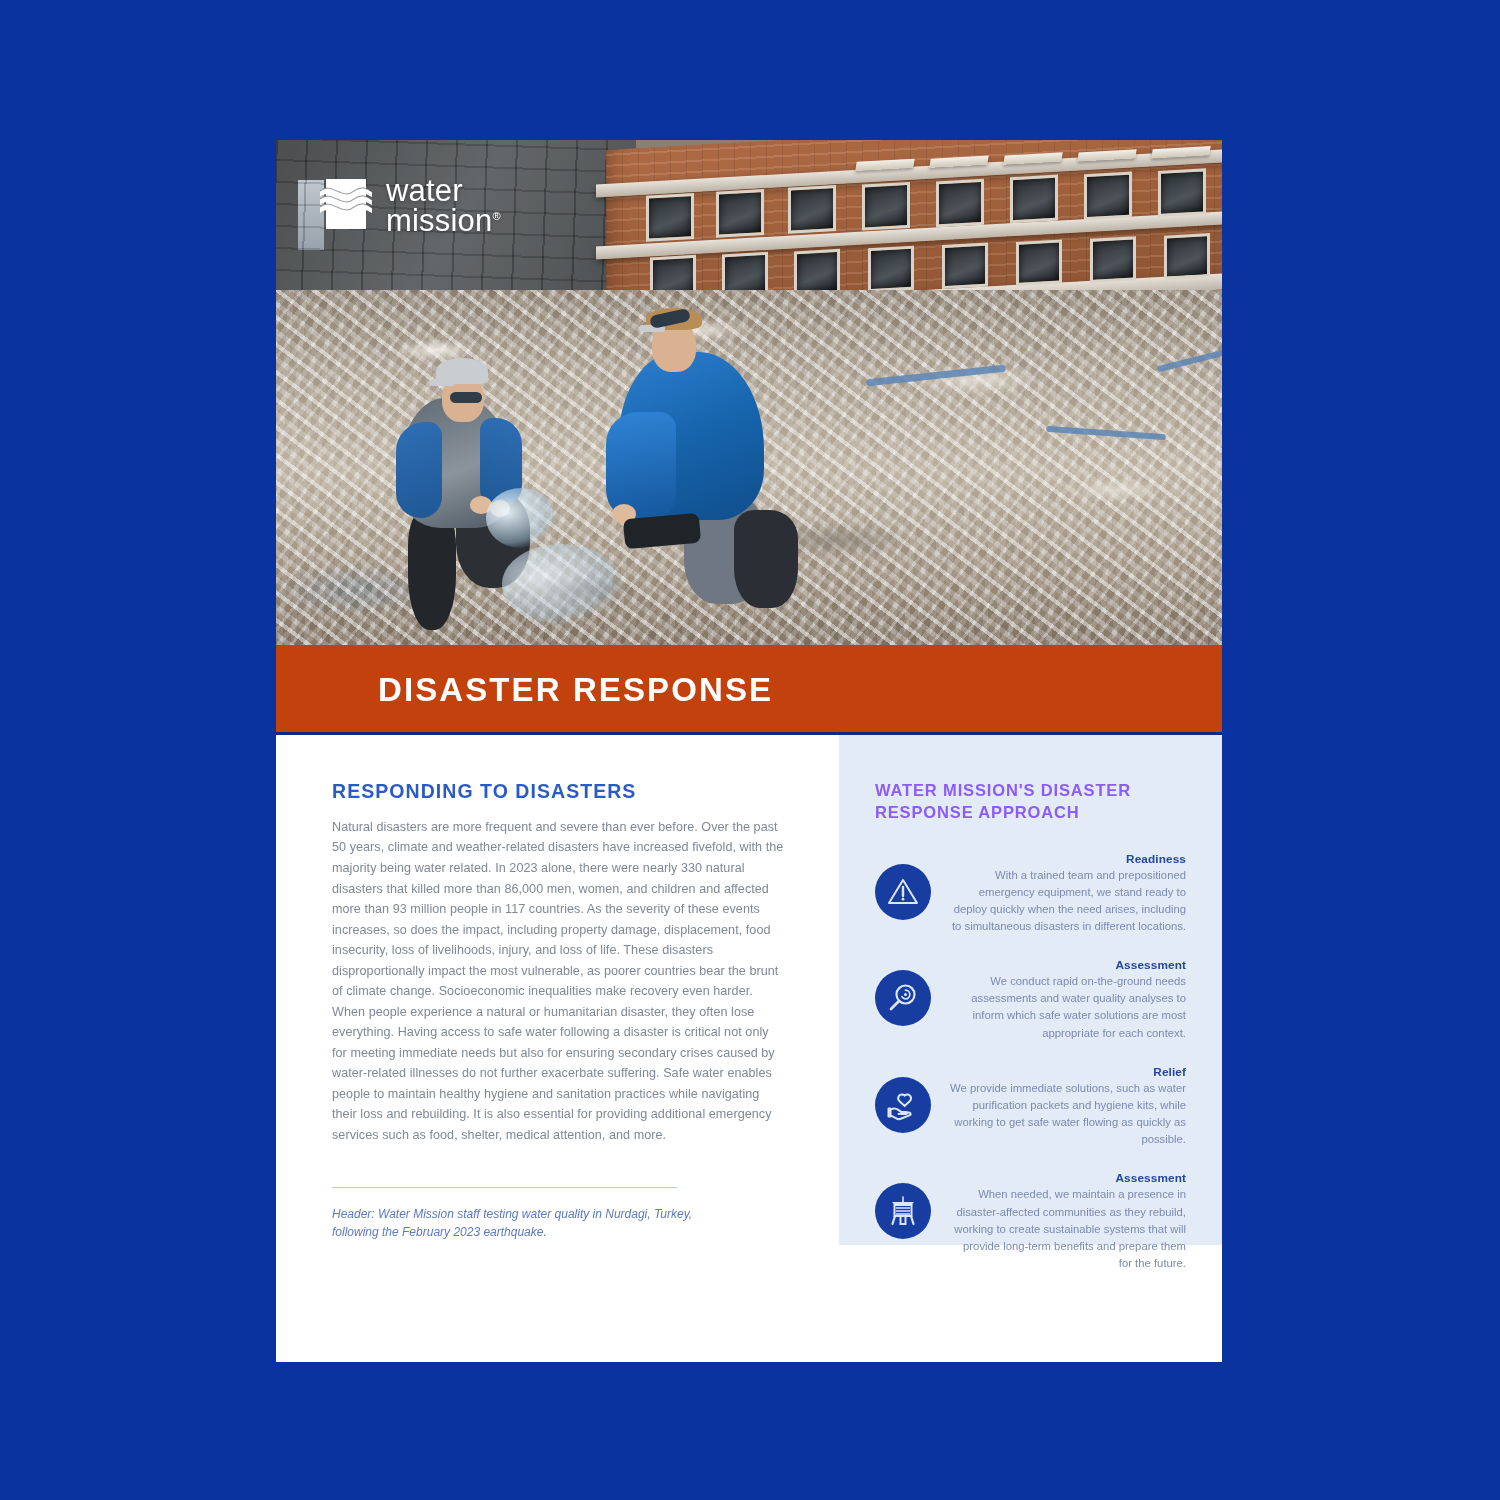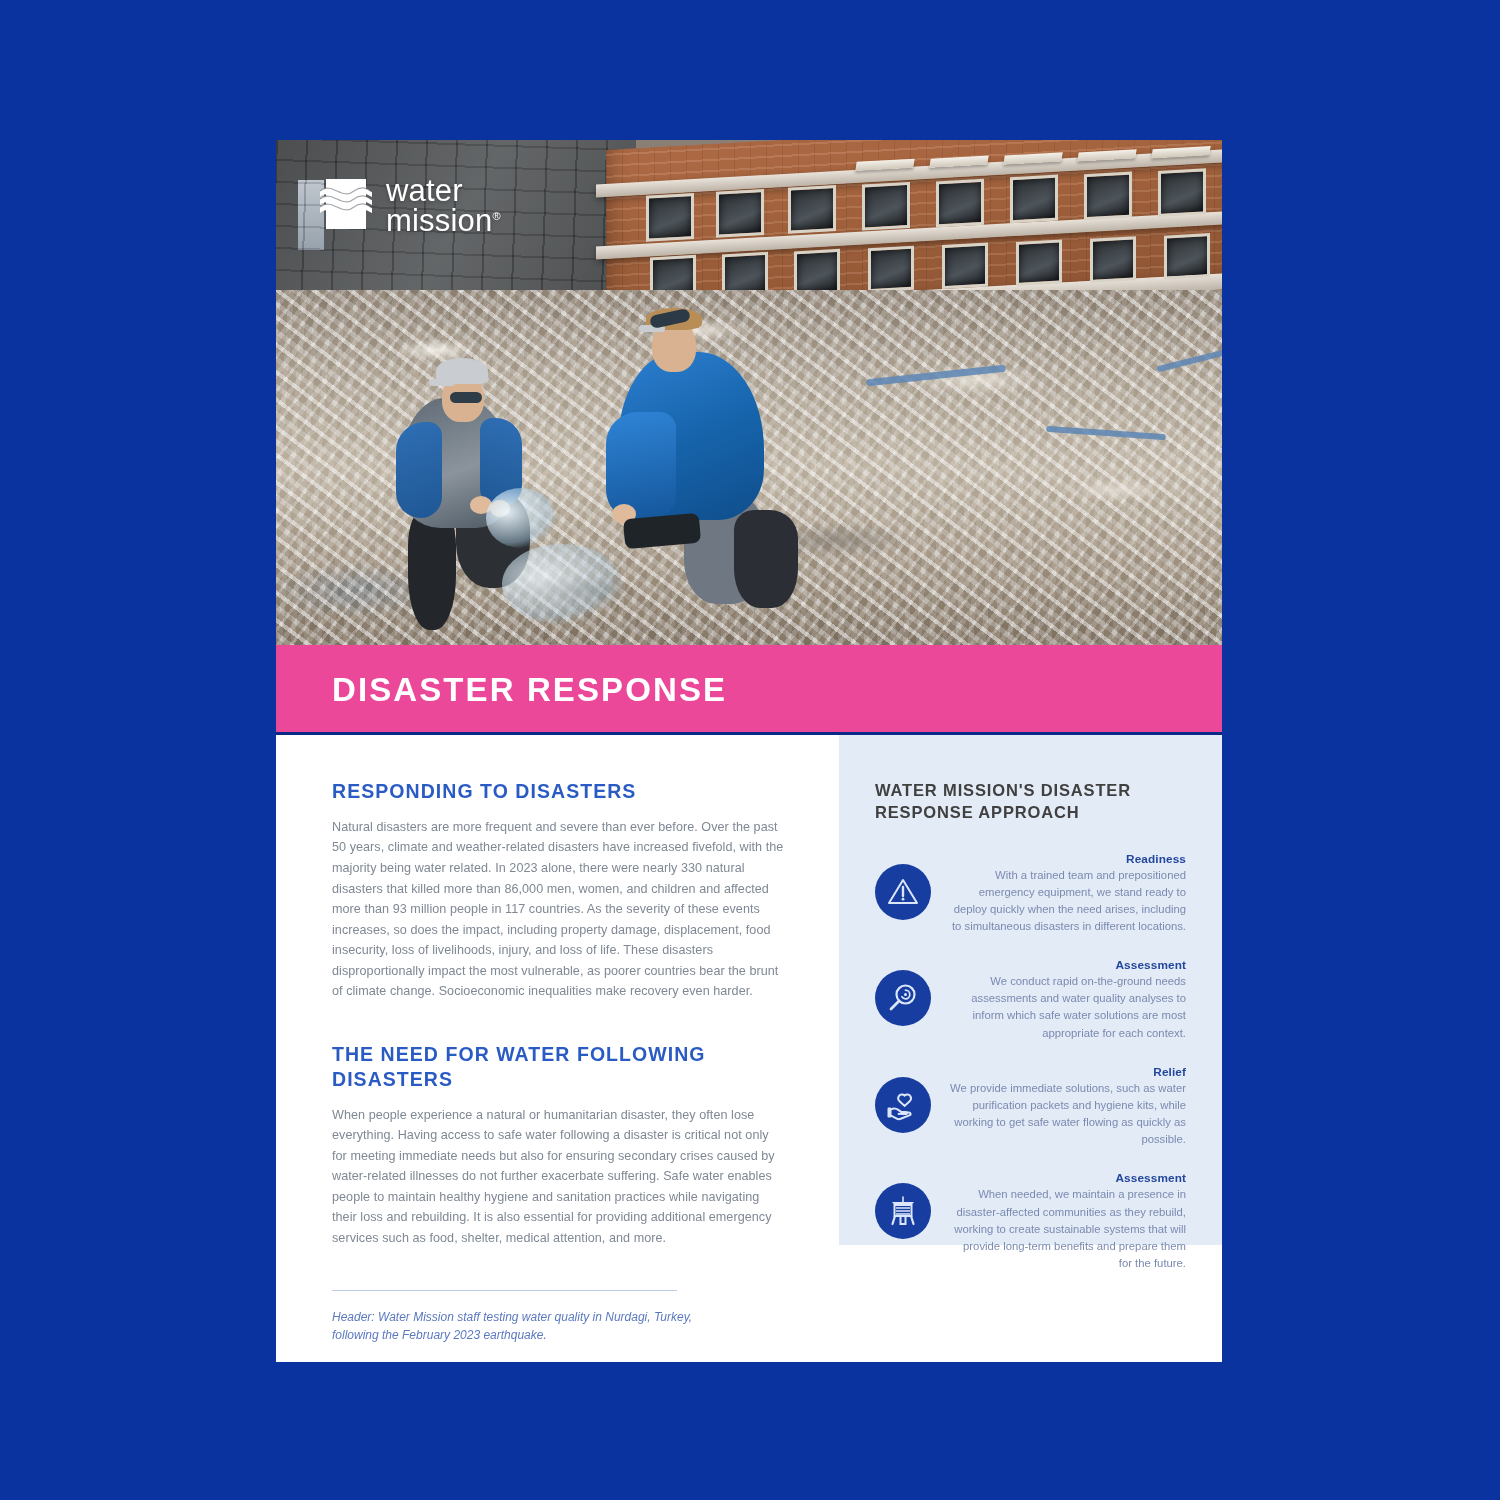--- a/index.html
+++ b/index.html
@@ -207,23 +207,24 @@
   .logo-words .reg {
     font-size: 11px;
     vertical-align: super;
   }
 
   
   .titlebar {
     position: relative;
     width: 946px;
     height: 90px;
-    background: #ec4899;
+    background: #c2410c;
     display: flex;
     align-items: center;
+    padding-left: 46px;
   }
   .titlebar h1 {
     margin: 0;
     padding-left: 56px;
     color: #ffffff;
     font-size: 33px;
     font-weight: 700;
     letter-spacing: 2.1px;
   }
   .titlebar::after {
@@ -280,21 +281,21 @@
     margin-top: 17px;
     color: #5b79c0;
     font-size: 12px;
     font-style: italic;
     line-height: 1.5;
     max-width: 380px;
   }
 
   h2.aside {
     margin: 0 0 26px 0;
-    color: #404040;
+    color: #8b5cf6;
     font-size: 16.5px;
     font-weight: 700;
     letter-spacing: .85px;
     line-height: 1.35;
   }
 
   .approach-item {
     display: flex;
     align-items: flex-start;
     gap: 17px;
@@ -430,21 +431,20 @@
   <div class="titlebar">
     <h1>DISASTER RESPONSE</h1>
   </div>
 
   <div class="body">
 
     <div class="col-left">
       <h2 class="section">RESPONDING TO DISASTERS</h2>
       <p class="body-copy">Natural disasters are more frequent and severe than ever before. Over the past 50 years, climate and weather-related disasters have increased fivefold, with the majority being water related. In 2023 alone, there were nearly 330 natural disasters that killed more than 86,000 men, women, and children and affected more than 93 million people in 117 countries. As the severity of these events increases, so does the impact, including property damage, displacement, food insecurity, loss of livelihoods, injury, and loss of life. These disasters disproportionally impact the most vulnerable, as poorer countries bear the brunt of climate change. Socioeconomic inequalities make recovery even harder.</p>
 
-      <h2 class="section second">THE NEED FOR WATER FOLLOWING DISASTERS</h2>
       <p class="body-copy">When people experience a natural or humanitarian disaster, they often lose everything. Having access to safe water following a disaster is critical not only for meeting immediate needs but also for ensuring secondary crises caused by water-related illnesses do not further exacerbate suffering. Safe water enables people to maintain healthy hygiene and sanitation practices while navigating their loss and rebuilding. It is also essential for providing additional emergency services such as food, shelter, medical attention, and more.</p>
 
       <div class="rule"></div>
       <p class="caption">Header: Water Mission staff testing water quality in Nurdagi, Turkey, following the February 2023 earthquake.</p>
     </div>
 
     <div class="col-right">
       <h2 class="aside">WATER MISSION'S DISASTER RESPONSE APPROACH</h2>
 
       <div class="approach-item">

